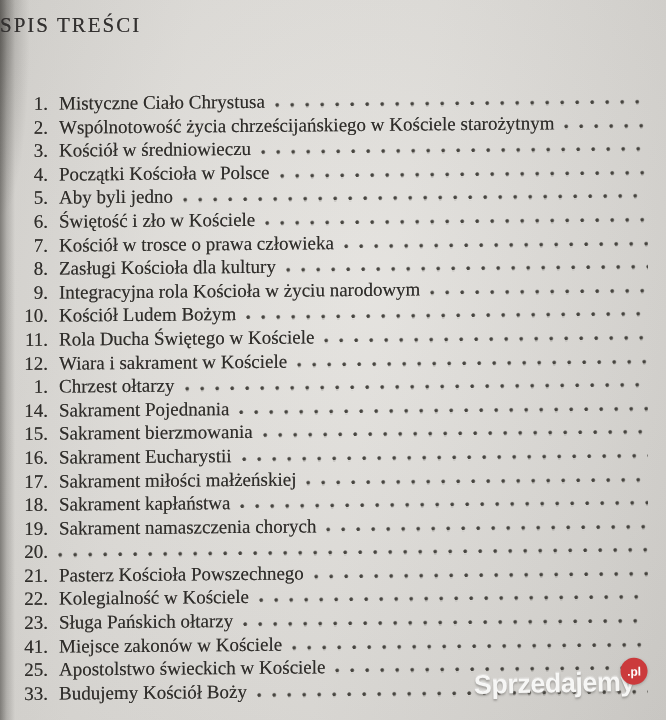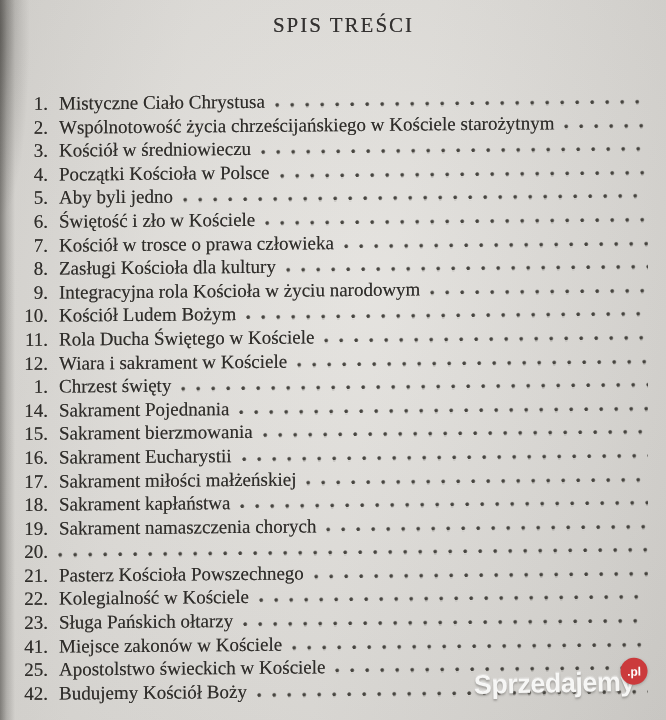--- a/index.html
+++ b/index.html
@@ -19,25 +19,23 @@
   .edge-left {
     position:absolute; left:0; top:0; bottom:0; width:15px;
     background: linear-gradient(90deg, rgba(44,42,38,0.50), rgba(44,42,38,0.20) 45%, rgba(44,42,38,0) 100%);
   }
   .corner-shade {
     position:absolute; left:0; top:0; width:30px; height:220px;
     background: radial-gradient(ellipse at 0% 15%, rgba(40,38,34,0.30), rgba(40,38,34,0) 70%);
   }
   .title {
     position:absolute; top:13px; left:0; right:24px;
-    text-align:center;
     font-size:21px; letter-spacing:2px;
     color:#333130;
     text-shadow:0 0 0.6px rgba(51,49,48,0.7);
-    margin-left:45px;
   }
   .toc {
     position:absolute; left:12px; right:18px; top:92px;
     transform: skewY(-0.5deg);
     transform-origin: left top;
   }
   .row {
     display:flex; align-items:baseline;
     height:23.6px; line-height:23.6px;
     font-size:19px; white-space:nowrap;
@@ -139,21 +137,21 @@
       <span class="label">Rola Ducha Świętego w Kościele</span>
       <span class="leader"></span>
     </div>
     <div class="row">
       <span class="num">12.</span>
       <span class="label">Wiara i sakrament w Kościele</span>
       <span class="leader"></span>
     </div>
     <div class="row">
       <span class="num">1.</span>
-      <span class="label">Chrzest święty</span>
+      <span class="label">Chrzest ołtarzy</span>
       <span class="leader"></span>
     </div>
     <div class="row">
       <span class="num">14.</span>
       <span class="label">Sakrament Pojednania</span>
       <span class="leader"></span>
     </div>
     <div class="row">
       <span class="num">15.</span>
       <span class="label">Sakrament bierzmowania</span>
@@ -202,21 +200,21 @@
       <span class="num">41.</span>
       <span class="label">Miejsce zakonów w Kościele</span>
       <span class="leader"></span>
     </div>
     <div class="row">
       <span class="num">25.</span>
       <span class="label">Apostolstwo świeckich w Kościele</span>
       <span class="leader"></span>
     </div>
     <div class="row">
-      <span class="num">42.</span>
+      <span class="num">33.</span>
       <span class="label">Budujemy Kościół Boży</span>
       <span class="leader"></span>
     </div>
   </div>
 
   <div class="watermark">
     <span class="wm-word">Sprzedajemy</span>
     <span class="wm-badge">
         <span>.pl</span>
       </span>

